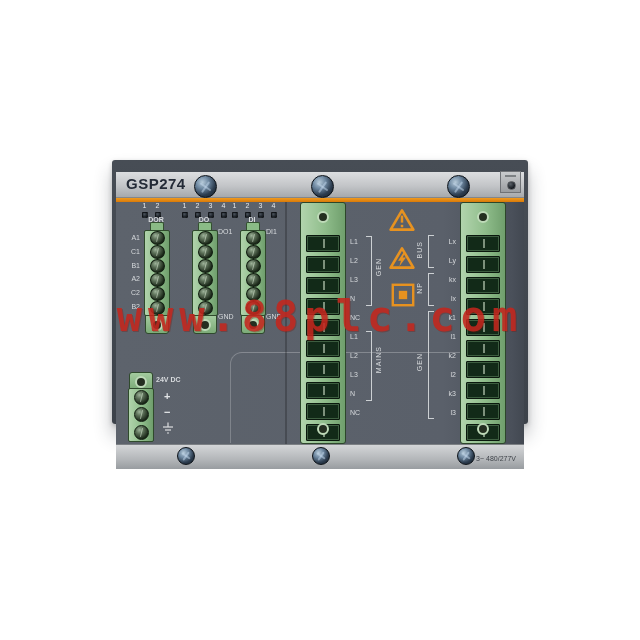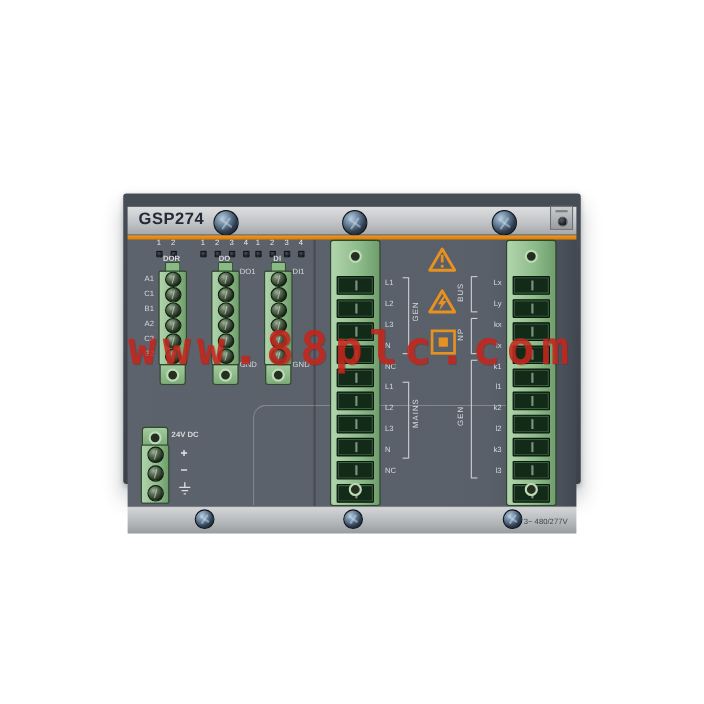--- a/index.html
+++ b/index.html
@@ -6,21 +6,20 @@
   body{
     width:640px;height:640px;position:relative;background:#ffffff;
     font-family:"Liberation Sans", sans-serif;overflow:hidden;
   }
   
   .device{
     position:absolute;left:112px;top:160px;width:416px;height:264px;
     background:linear-gradient(180deg,#474d55 0%,#3c424a 100%);
     border-radius:3px;
     box-shadow:0 12px 18px rgba(40,45,55,.30),0 2px 5px rgba(0,0,0,.2);
-    margin-top:16px;
   }
   .header-bar{
     position:absolute;left:4px;top:12px;width:408px;height:25px;
     background:linear-gradient(180deg,#dcdee0 0%,#c3c5c8 55%,#a6a9ac 100%);
     border-bottom:1px solid #84878a;
   }
   .model-label{
     position:absolute;left:10px;top:3px;font-size:15px;font-weight:bold;
     color:#232a36;letter-spacing:.5px;
   }

